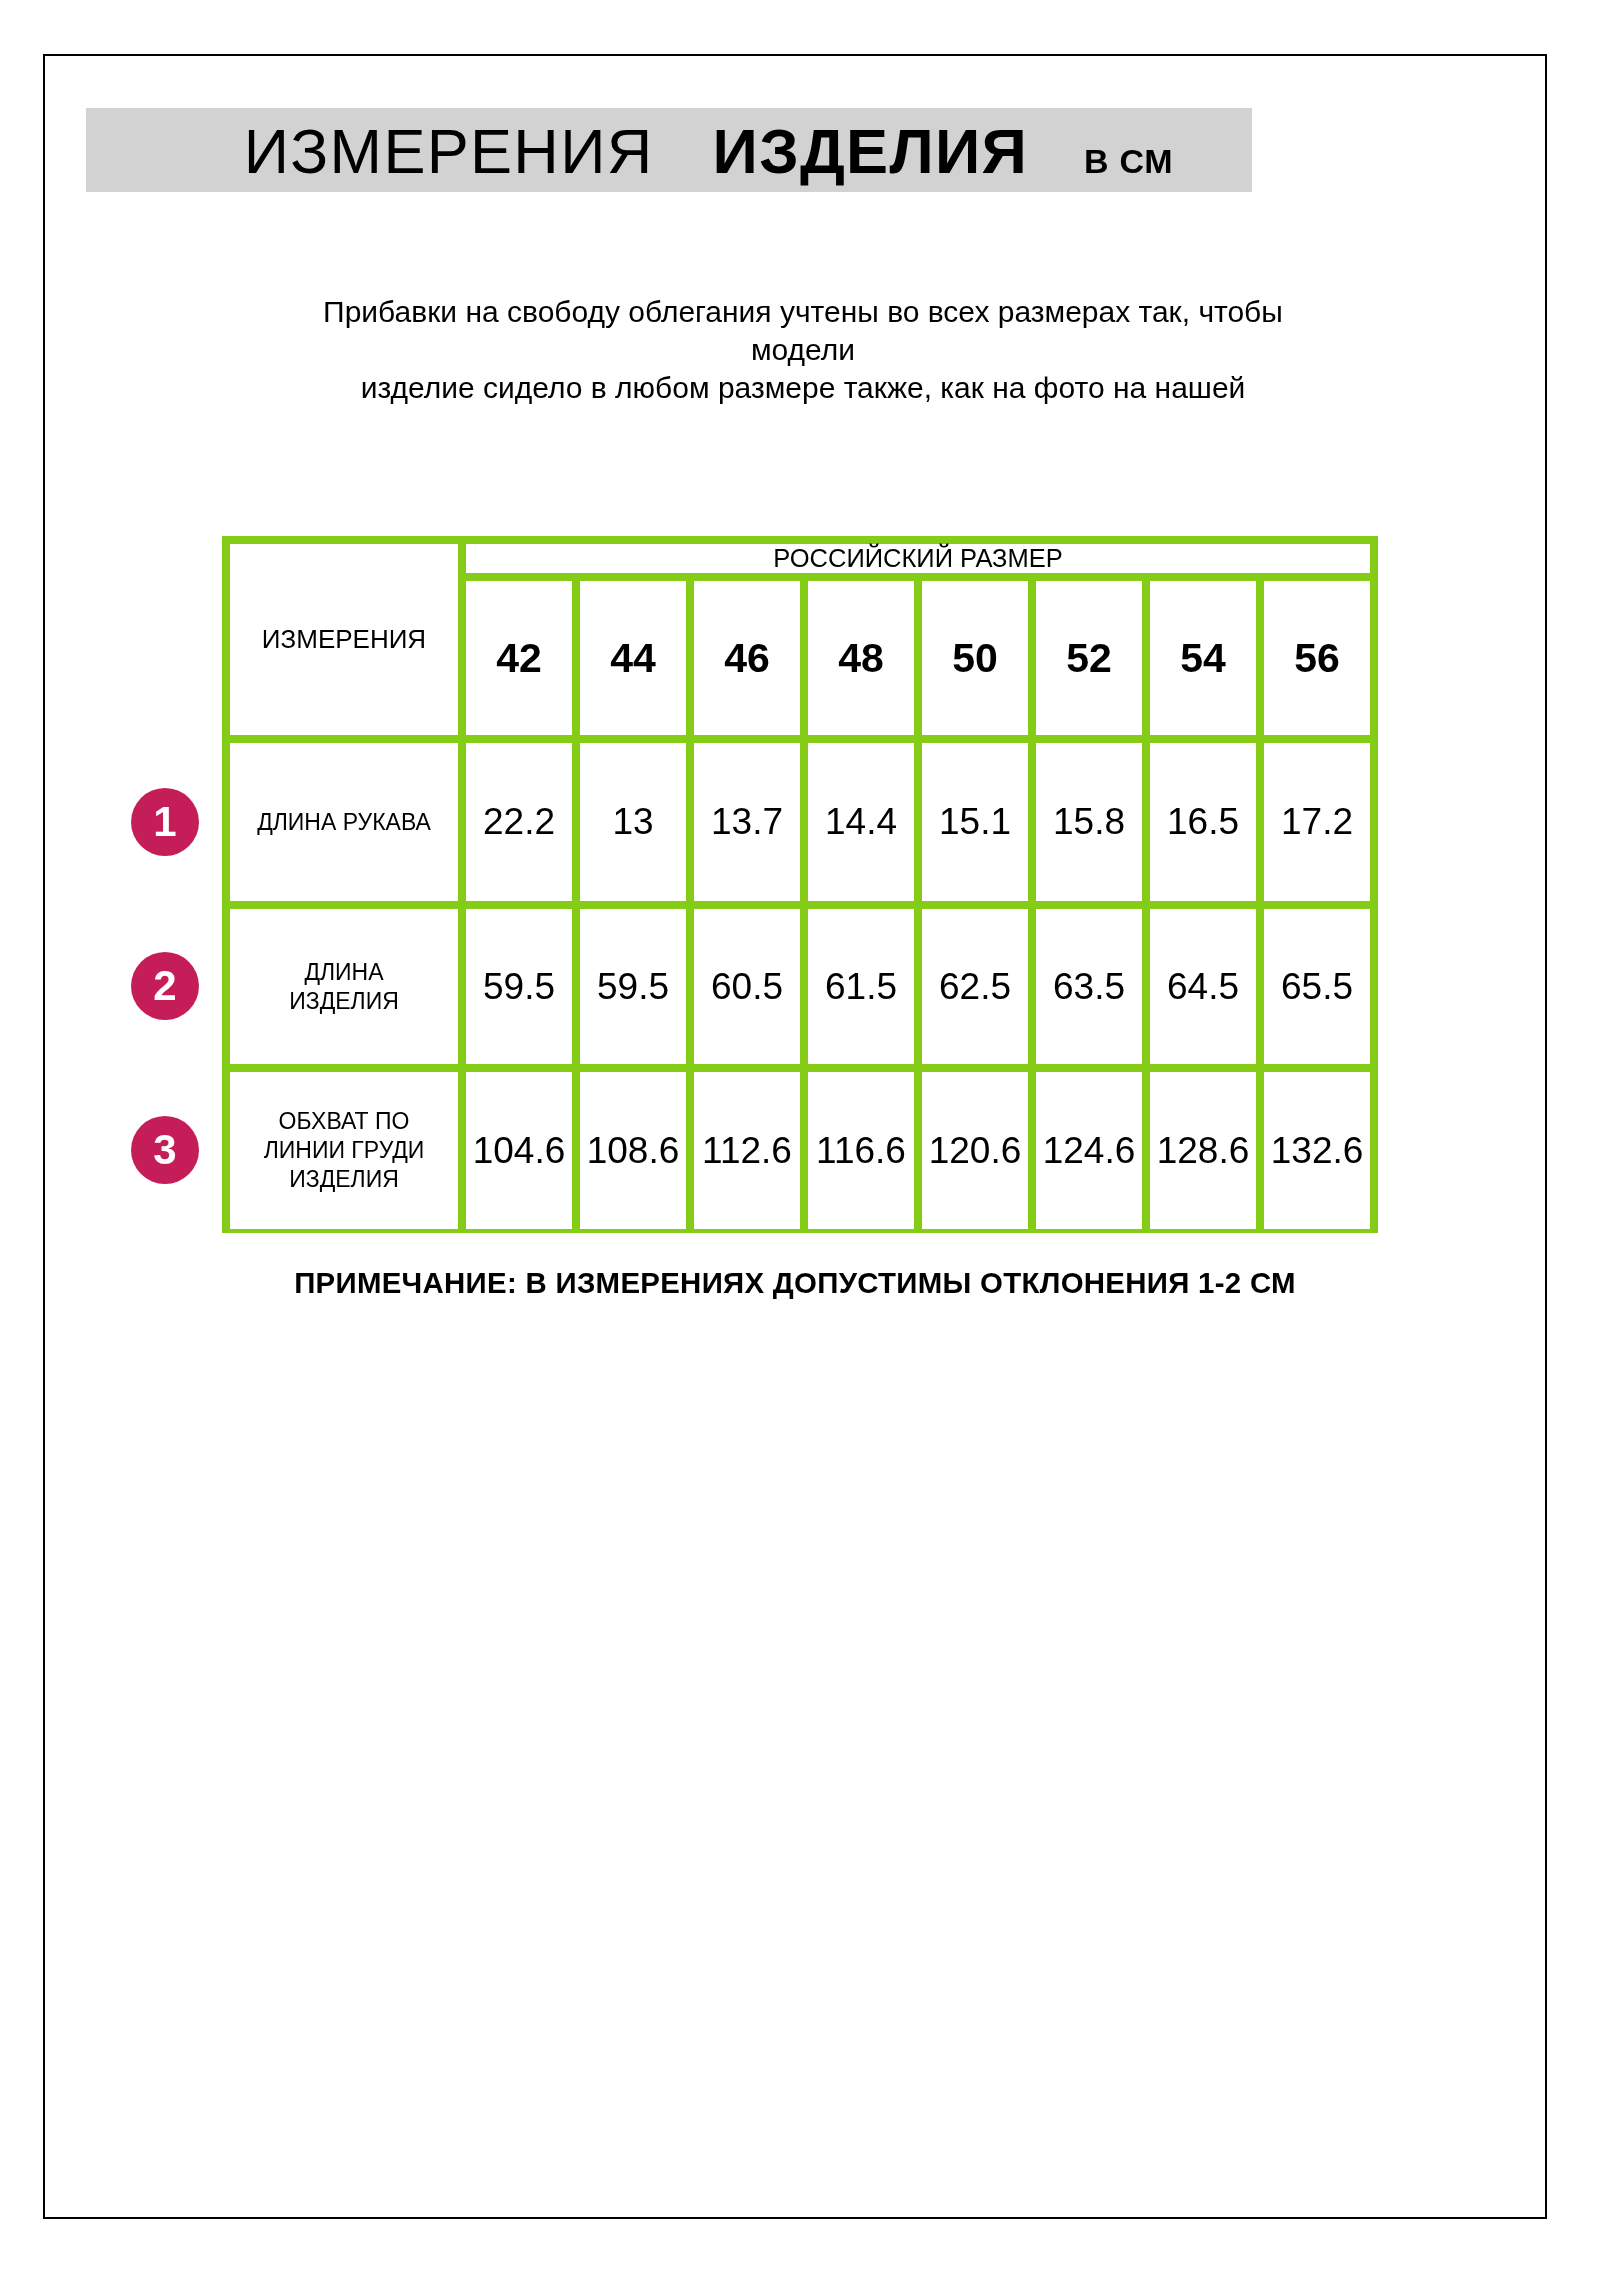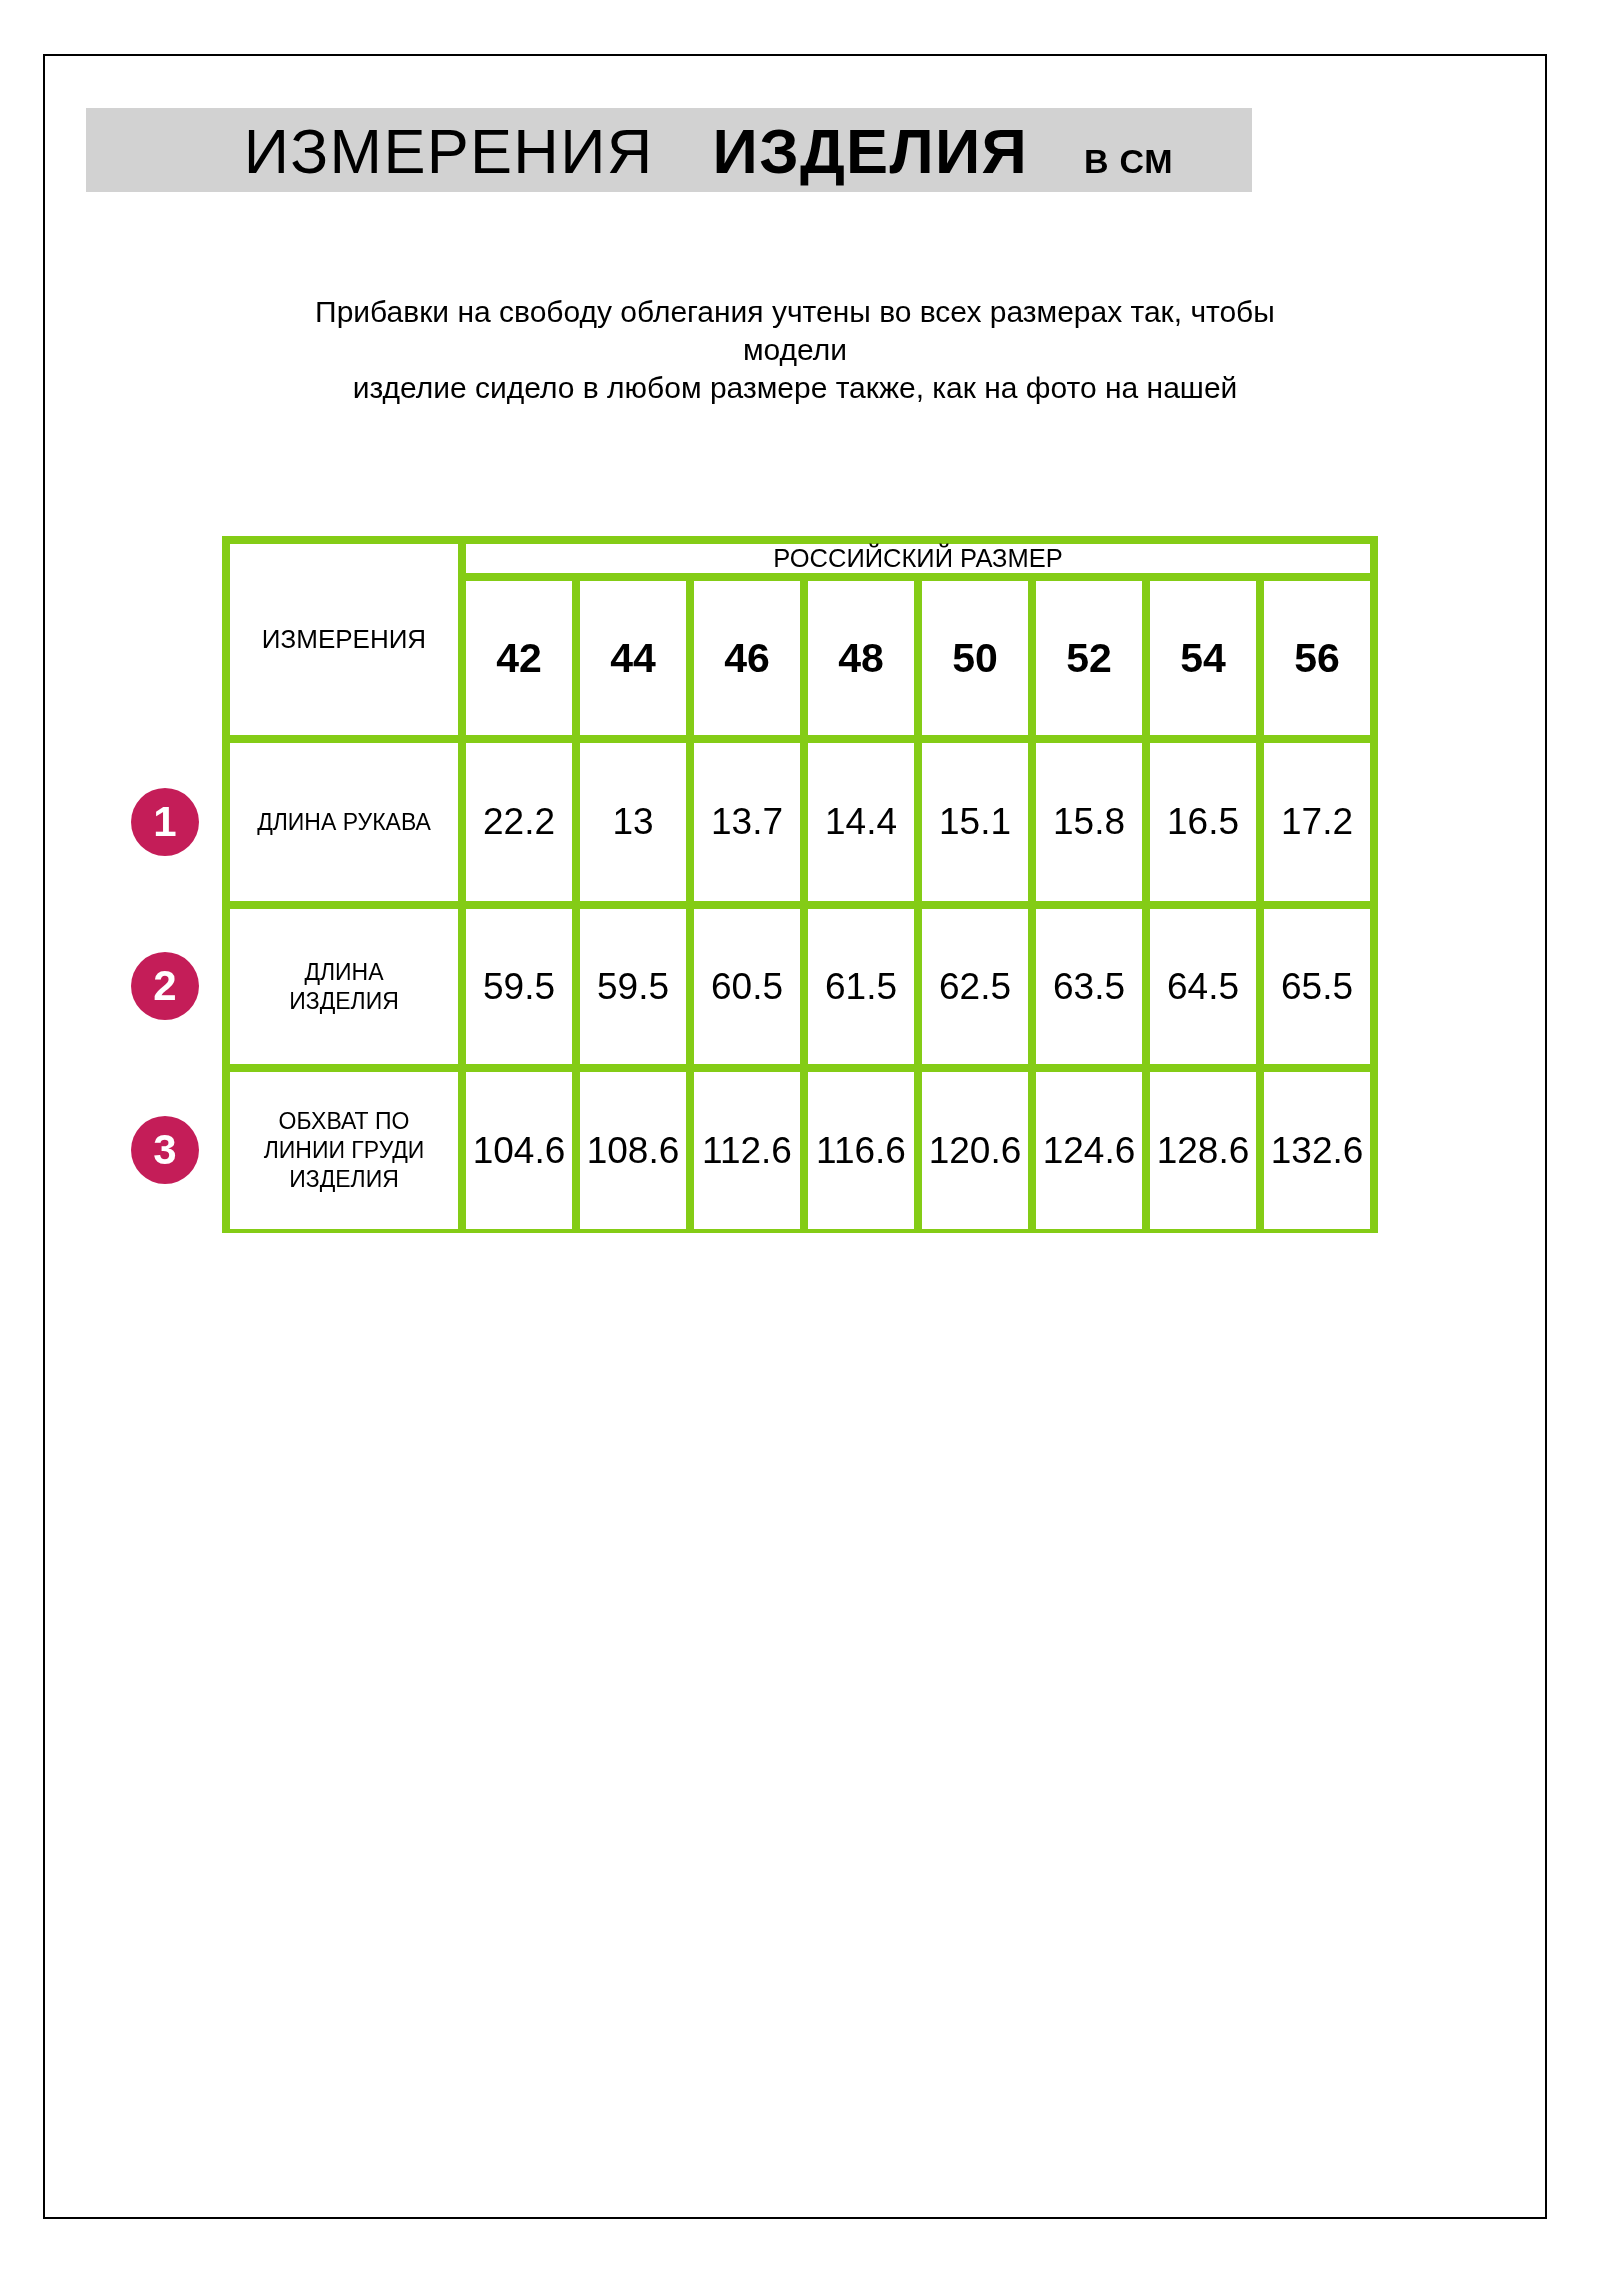--- a/index.html
+++ b/index.html
@@ -47,20 +47,21 @@
     font-weight: 400;
   }
   .description {
     position: absolute;
     left: 0; top: 237px;
     width: 100%;
     text-align: center;
     font-size: 30px;
     line-height: 38px;
     font-weight: 400;
+    padding-left: 8px;
   }
   table.size-table {
     position: absolute;
     left: 177px;
     top: 480px;
     width: 1150px;
     border-collapse: collapse;
     table-layout: fixed;
     border: 2.6px solid #000;
   }
@@ -211,16 +212,17 @@
           <td class="value-cell">112.6</td>
           <td class="value-cell">116.6</td>
           <td class="value-cell">120.6</td>
           <td class="value-cell">124.6</td>
           <td class="value-cell">128.6</td>
           <td class="value-cell">132.6</td>
         </tr>
       </tbody>
     </table>
 
+    <div class="note">ПРИМЕЧАНИЕ: В ИЗМЕРЕНИЯХ ДОПУСТИМЫ ОТКЛОНЕНИЯ 1-2 СМ</div>
 
   </div>
 </div>
 
 
 </body></html>

